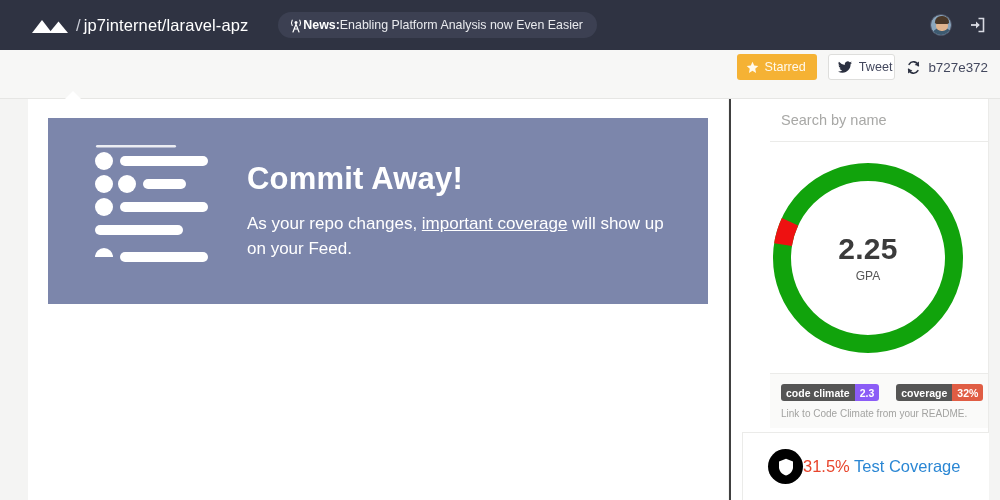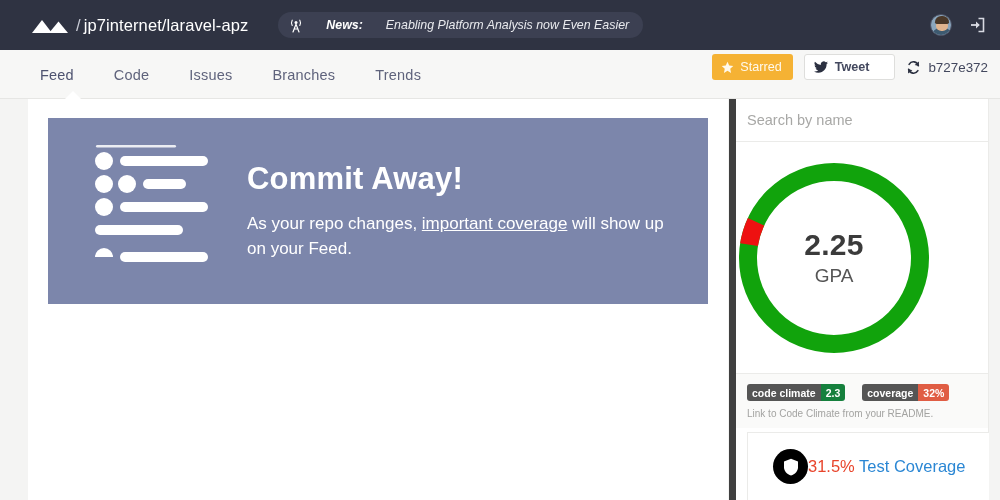--- a/index.html
+++ b/index.html
@@ -46,23 +46,22 @@
   .repo-path .slash { color: #c9ccd6; margin-right: 3px; }
 
   .news-pill {
     margin-left: 30px;
     height: 26px;
     background: #3c4052;
     border-radius: 13px;
     display: flex;
     align-items: center;
     padding: 0 14px 0 11px;
-    gap: 23px;
+    gap: 0;
     white-space: nowrap;
-    font-style: italic;
   }
   .news-pill .news-label {
     color: #ffffff;
     font-size: 12.4px;
     font-weight: bold;
   }
   .news-pill .news-text {
     color: #e9eaee;
     font-size: 12.4px;
   }
@@ -167,23 +166,22 @@
   }
 
   .btn-tweet {
     height: 26px;
     background: #ffffff;
     border: 1px solid #dededc;
     border-radius: 3px;
     display: flex;
     align-items: center;
     gap: 7px;
-    padding: 0 25px 0 9px;
+    padding: 0 2px 0 9px;
     cursor: pointer;
-    font-weight: bold;
   }
   .btn-tweet .lbl {
     color: #43485e;
     font-size: 12.6px;
   }
 
   .commit-ref {
     display: flex;
     align-items: center;
     gap: 7px;
@@ -238,22 +236,23 @@
     cursor: pointer;
     color: #ffffff;
   }
 
   
   .sidebar {
     position: absolute;
     left: 729px; top: 99px;
     width: 260px; height: 401px;
     background: #ffffff;
-    border-left: 7px solid #404040;
+    border-left: 2px solid #404040;
     border-right: 1px solid #ebebe9;
+    padding-left: 39px;
   }
 
   .search-row {
     height: 43px;
     border-bottom: 1px solid #ebebe9;
     display: flex;
     align-items: center;
     padding-left: 11px;
   }
   .search-input {
@@ -287,21 +286,21 @@
     align-items: center;
     justify-content: center;
   }
   .donut-value {
     font-size: 30px;
     font-weight: bold;
     color: #3b3b3b;
     letter-spacing: .3px;
   }
   .donut-label {
-    font-size: 19px;
+    font-size: 12px;
     color: #555555;
     margin-top: 3px;
   }
 
   .badges-block {
     background: #fafaf9;
     border-top: 1px solid #ebebe9;
     padding: 10px 0 9px 11px;
   }
   .badge-row {
@@ -404,27 +403,20 @@
       </div>
       <svg class="signin-icon" viewBox="0 0 18 18">
         <path d="M10.5 2.5 H15.5 V15.5 H10.5" stroke="#d8dae2" stroke-width="1.6" fill="none"></path>
         <path d="M3 9 H11" stroke="#d8dae2" stroke-width="1.8"></path>
         <path d="M8 5.4 L11.8 9 L8 12.6 Z" fill="#d8dae2"></path>
       </svg>
     </div>
   </div>
 
   <div class="navbar">
-    <div class="nav-tabs">
-      <div class="nav-tab active">Feed</div>
-      <div class="nav-tab">Code</div>
-      <div class="nav-tab">Issues</div>
-      <div class="nav-tab">Branches</div>
-      <div class="nav-tab">Trends</div>
-    </div>
 
     <div class="nav-right">
       <div class="btn-starred">
         <svg width="13" height="13" viewBox="0 0 14 14">
           <path d="M7 0.9 L8.85 4.95 L13.2 5.45 L9.95 8.45 L10.85 12.8 L7 10.6 L3.15 12.8 L4.05 8.45 L0.8 5.45 L5.15 4.95 Z" fill="#fff9ec"></path>
         </svg>
         <span class="lbl">Starred</span>
       </div>
 
       <div class="btn-tweet">
@@ -494,21 +486,21 @@
           <div class="donut-value">2.25</div>
           <div class="donut-label">GPA</div>
         </div>
       </div>
     </div>
 
     <div class="badges-block">
       <div class="badge-row">
         <div class="badge">
           <span class="bk">code climate</span>
-          <span class="bv" style="background:#15803d">2.3</span>
+          <span class="bv" style="background:#8b5cf6">2.3</span>
         </div>
         <div class="badge">
           <span class="bk">coverage</span>
           <span class="bv" style="background:#e05d44">32%</span>
         </div>
       </div>
       <div class="badge-note">Link to Code Climate from your README.</div>
     </div>
 
     <div class="coverage-card">

